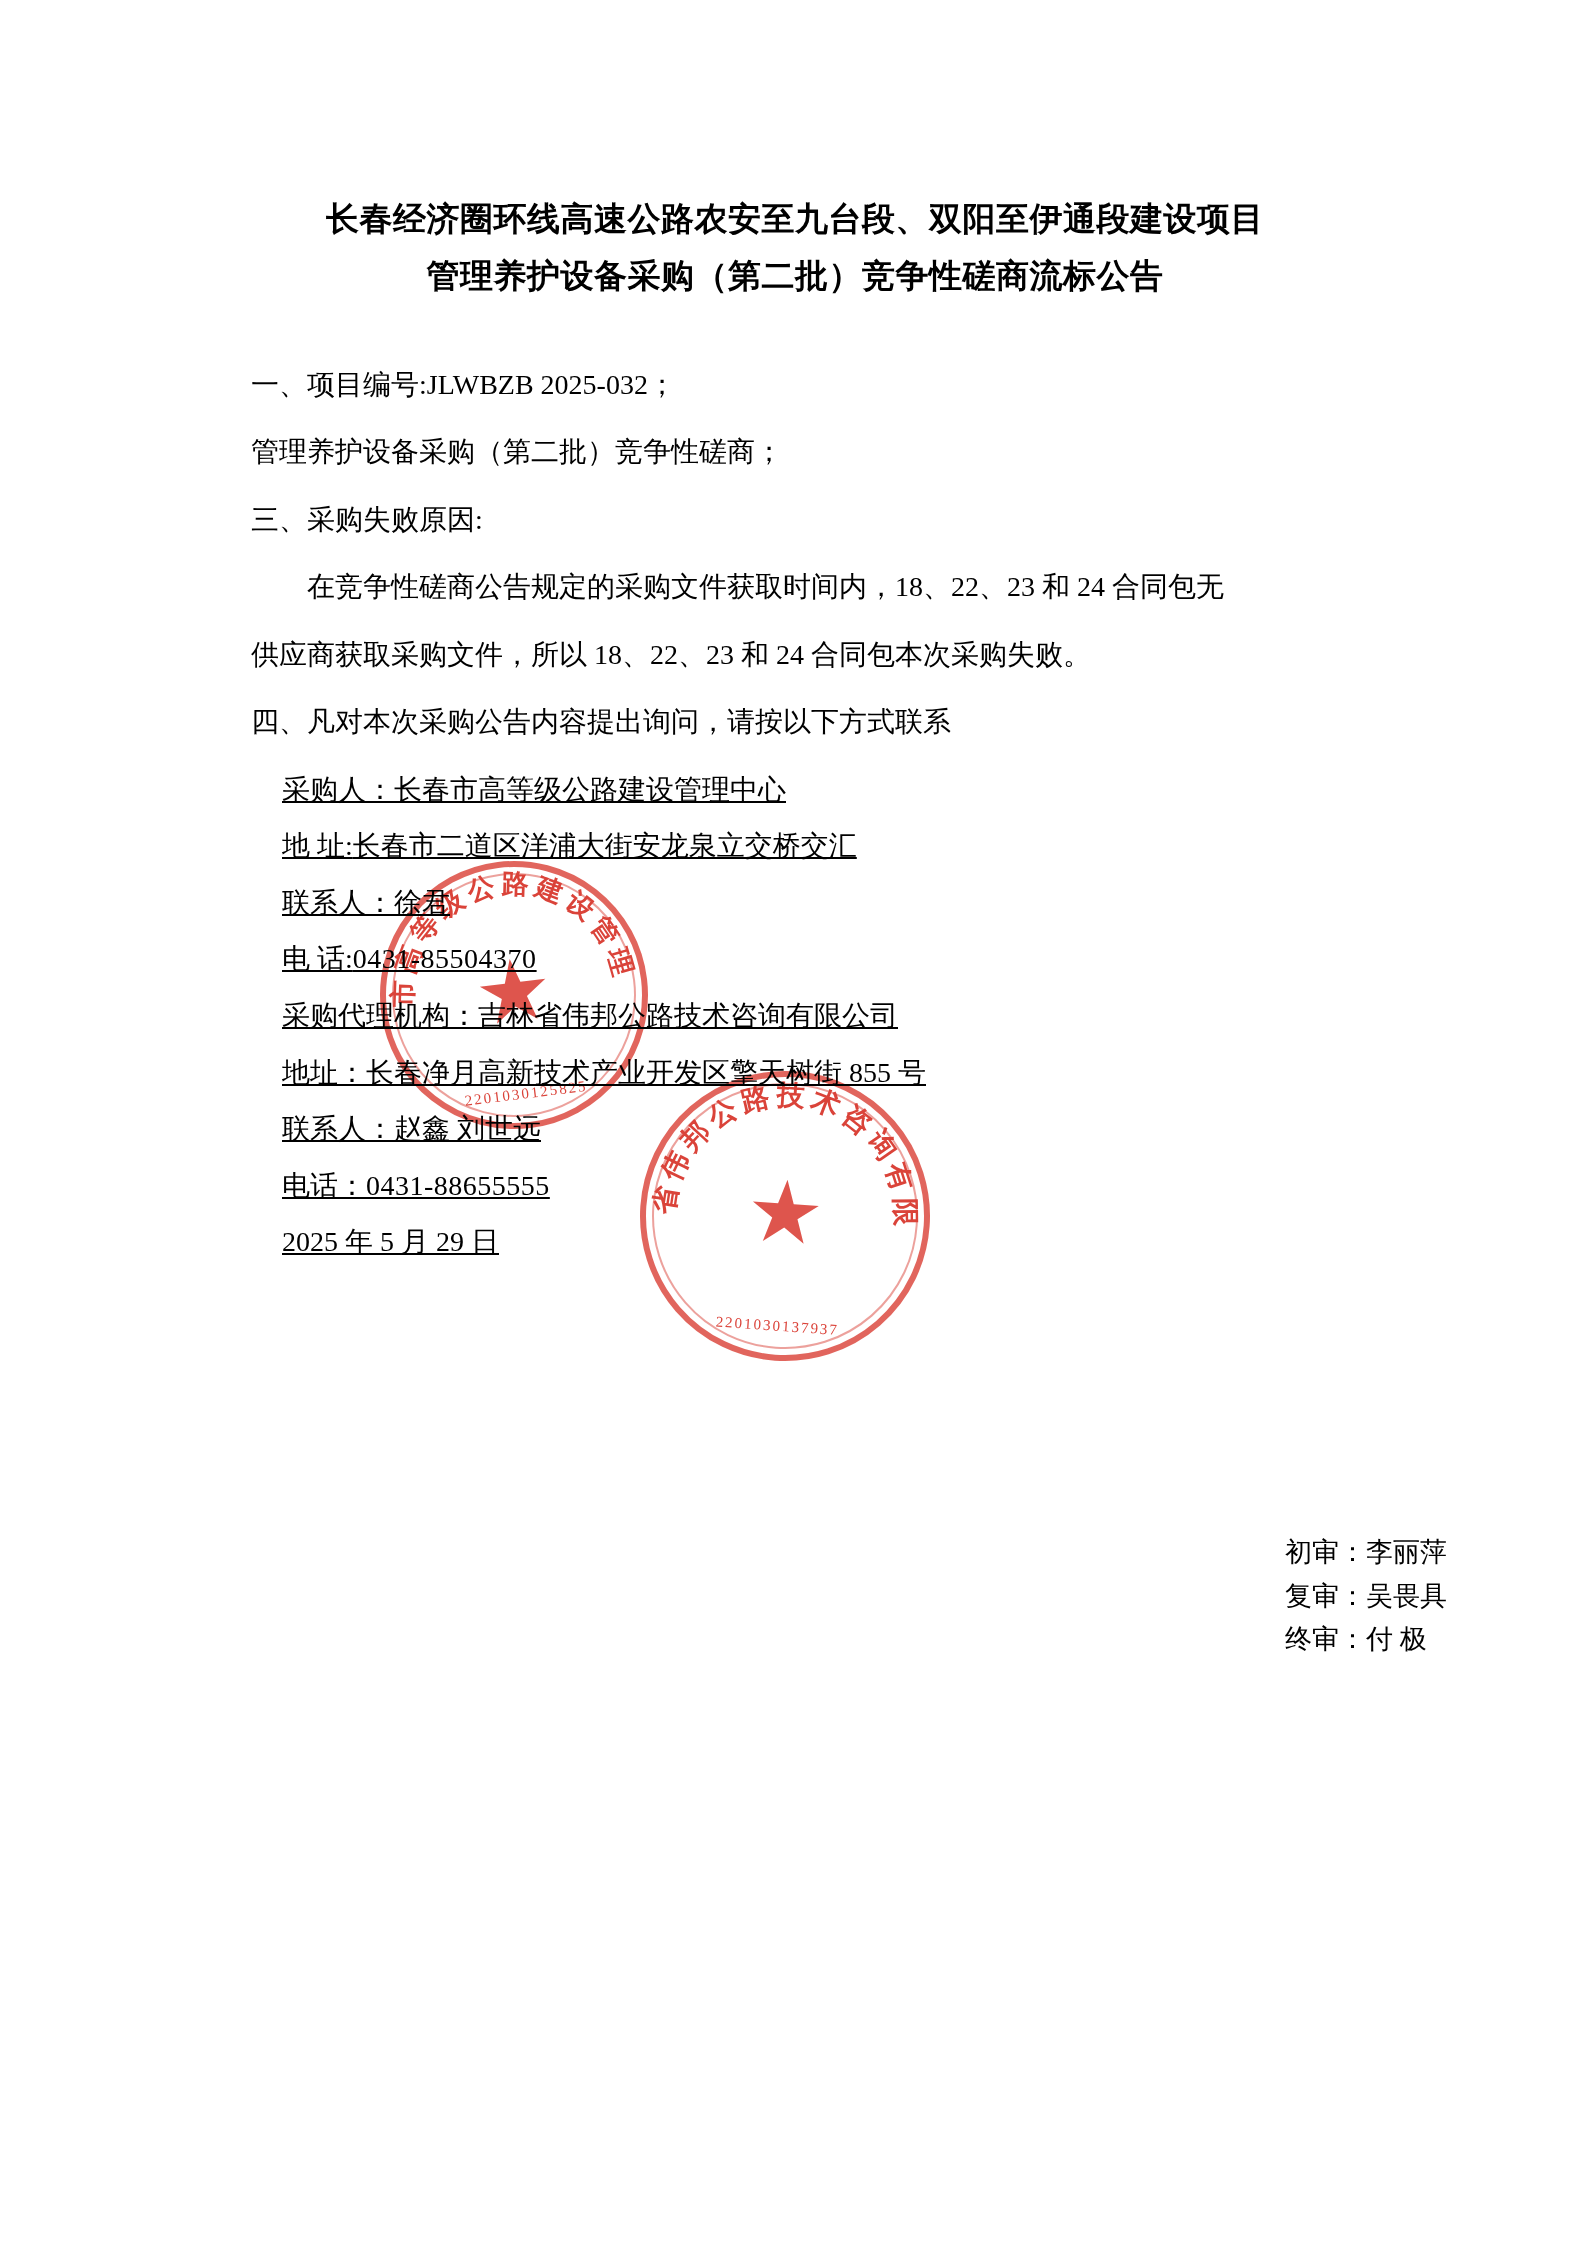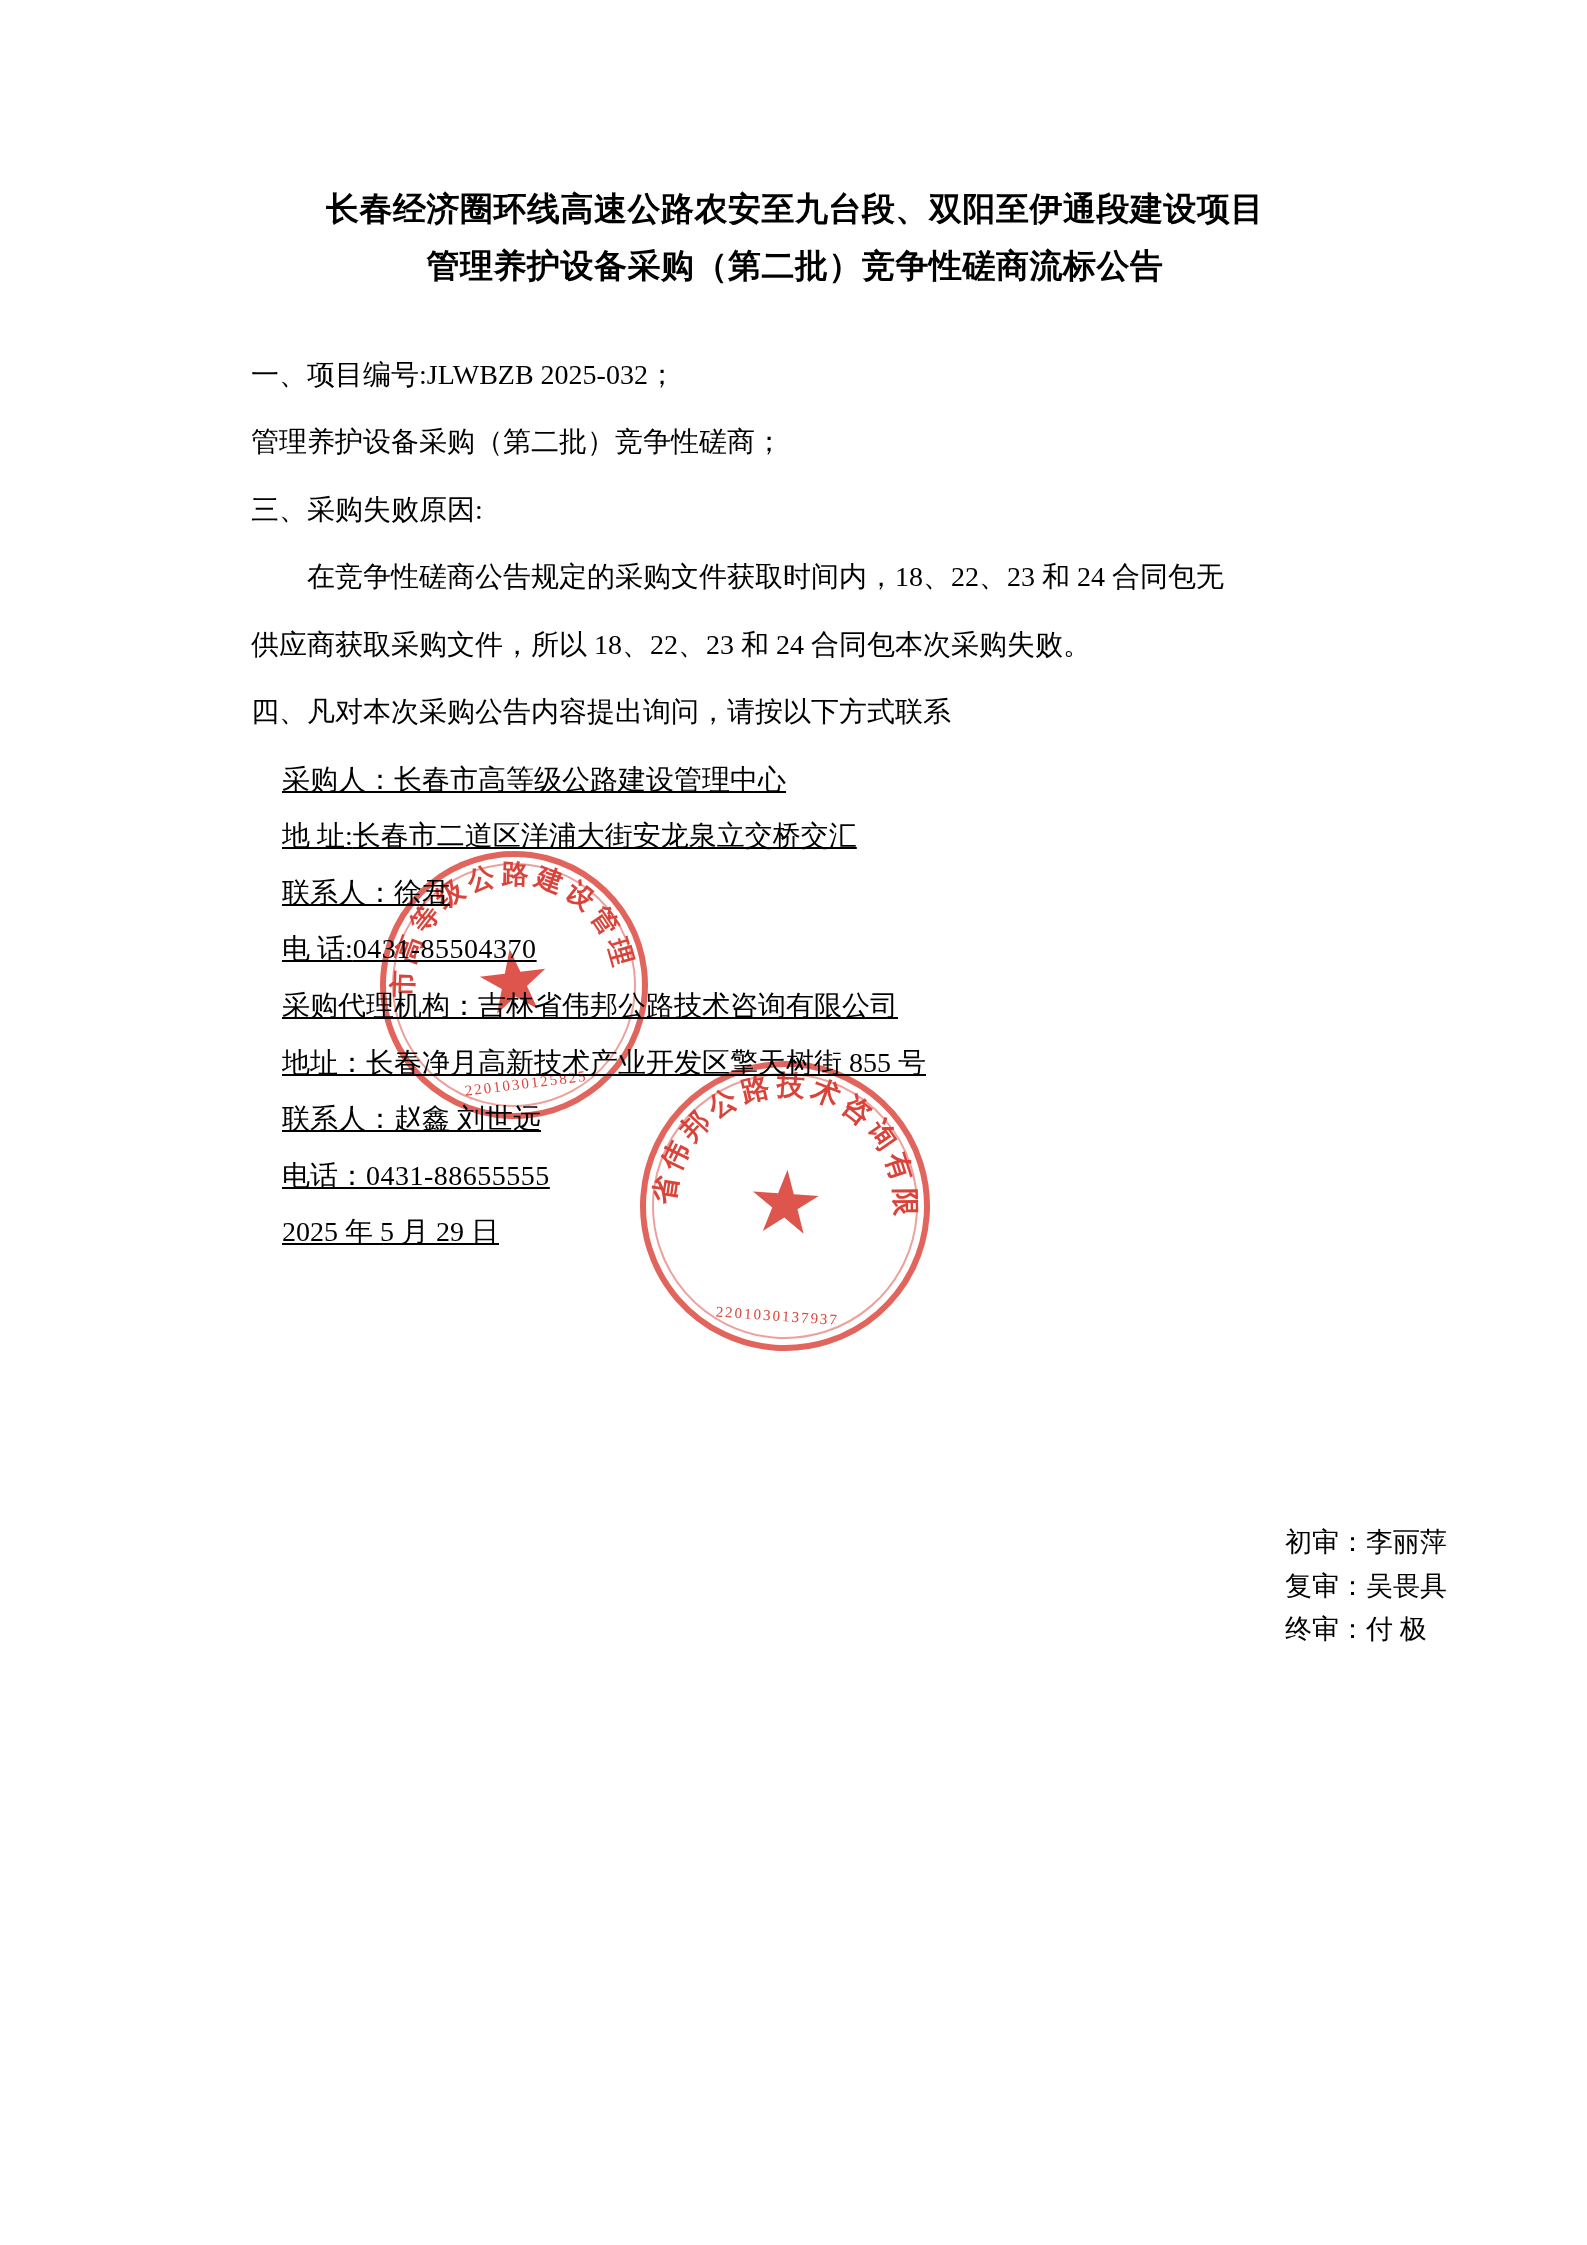--- a/index.html
+++ b/index.html
@@ -11,21 +11,21 @@
     width: 1587px;
     height: 2245px;
     position: relative;
     font-family: "Liberation Serif", "DejaVu Serif", serif;
     color: #000000;
     overflow: hidden;
   }
 
   .page {
     position: absolute;
-    left: 0; top: 6px;
+    left: 0; top: 16px;
     width: 1587px;
     height: 2197px;
   }
 
   .content {
     position: absolute;
     left: 240px;
     top: 175px;
     width: 1110px;
   }

